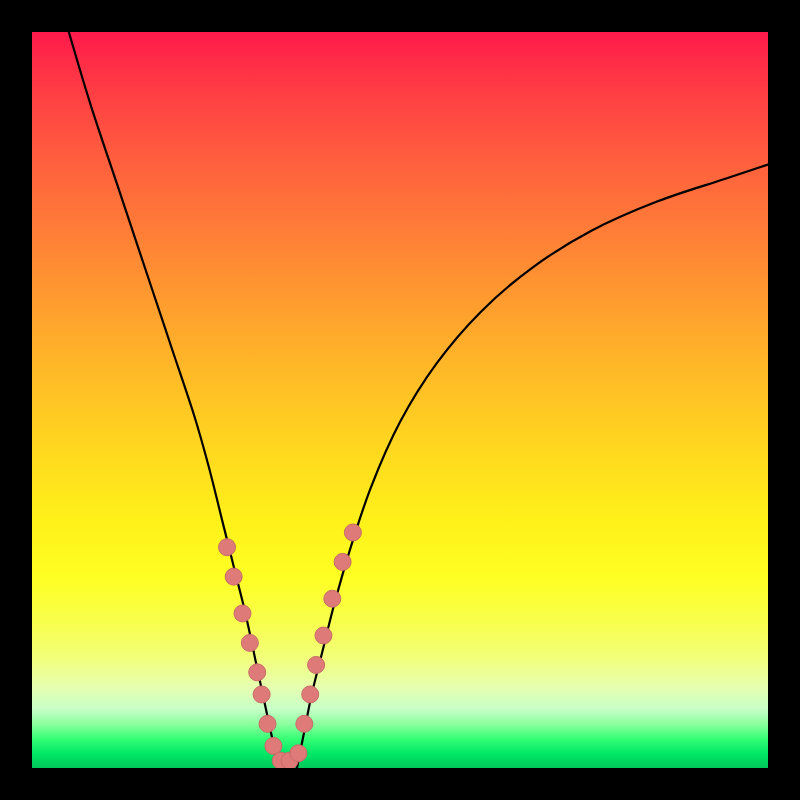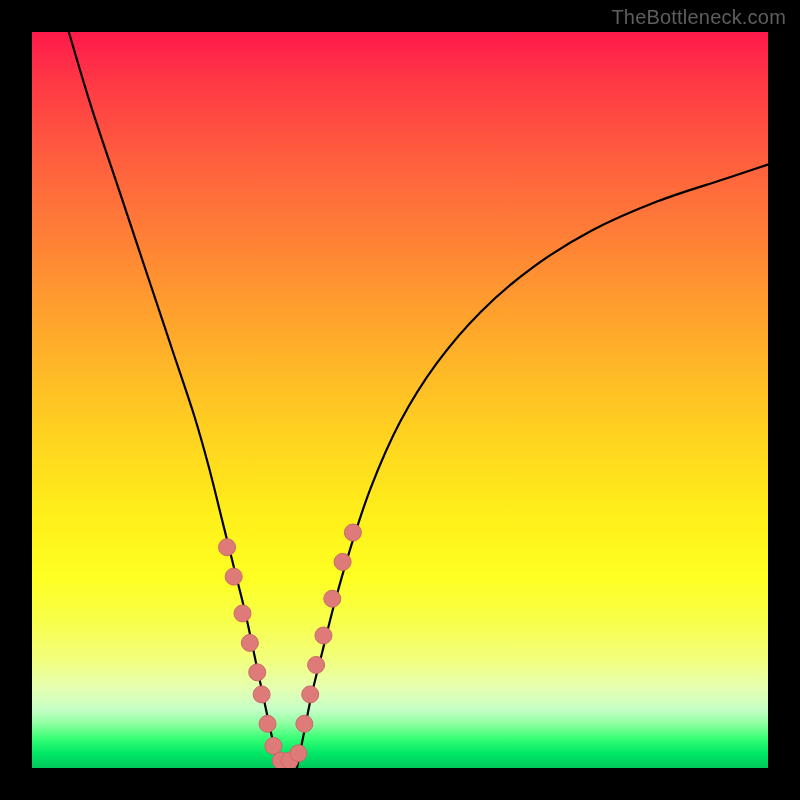--- a/index.html
+++ b/index.html
@@ -94,14 +94,13 @@
           <circle cx="278.20799999999997" cy="662.4" r="8.5" fill="#de7b79" stroke="#c86a68" stroke-width="1"></circle>
           <circle cx="284.096" cy="632.96" r="8.5" fill="#de7b79" stroke="#c86a68" stroke-width="1"></circle>
           <circle cx="291.456" cy="603.52" r="8.5" fill="#de7b79" stroke="#c86a68" stroke-width="1"></circle>
           <circle cx="300.28799999999995" cy="566.72" r="8.5" fill="#de7b79" stroke="#c86a68" stroke-width="1"></circle>
           <circle cx="310.59200000000004" cy="529.92" r="8.5" fill="#de7b79" stroke="#c86a68" stroke-width="1"></circle>
           <circle cx="320.896" cy="500.48" r="8.5" fill="#de7b79" stroke="#c86a68" stroke-width="1"></circle>
         </g>
     </svg>
   </div>
 
-  <div class="watermark">TheBottleneck.com</div>
 </div>
 
 </body></html>

